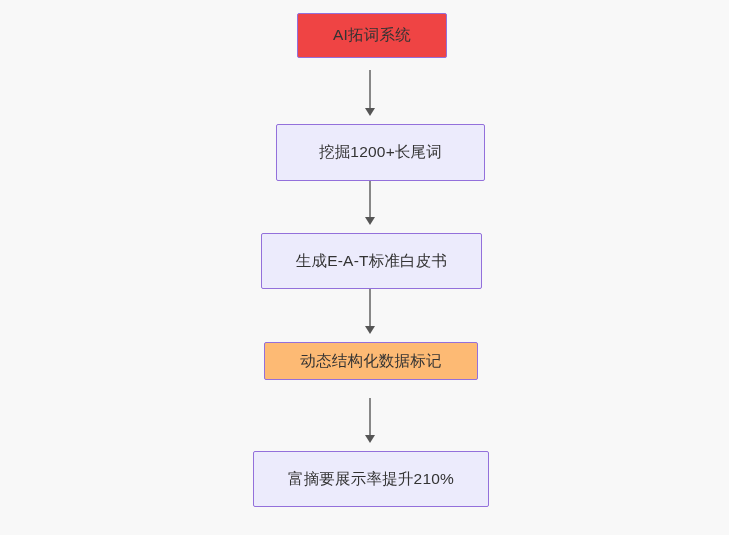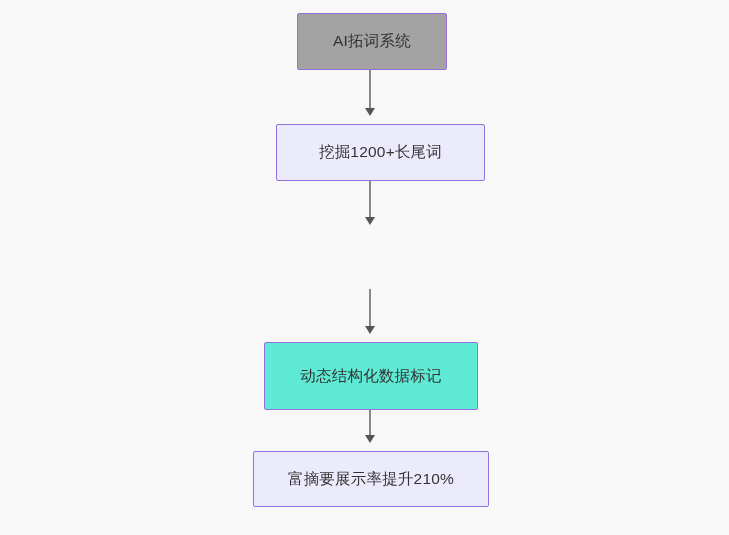--- a/index.html
+++ b/index.html
@@ -66,30 +66,33 @@
 
   <div class="edge" id="edge-1" style="left: 369px; top: 181px; height: 37px; background: rgb(136, 136, 136);"></div>
   <div class="arrowhead" id="arrow-1" style="left: 364.5px; top: 217px; border-top-color: rgb(85, 85, 85);"></div>
 
   <div class="edge" id="edge-2" style="left: 369px; top: 289px; height: 38px; background: rgb(136, 136, 136);"></div>
   <div class="arrowhead" id="arrow-2" style="left: 364.5px; top: 326px; border-top-color: rgb(85, 85, 85);"></div>
 
   <div class="edge" id="edge-3" style="left: 369px; top: 398px; height: 38px; background: rgb(136, 136, 136);"></div>
   <div class="arrowhead" id="arrow-3" style="left: 364.5px; top: 435px; border-top-color: rgb(85, 85, 85);"></div>
 
-  <div class="node-box" id="node-box-0" style="left: 297px; top: 13px; width: 150px; height: 57px; background: #a3a3a3; border-color: rgb(147, 112, 219); color: rgb(51, 51, 51);">
+  <div class="node-box" id="node-box-0" style="left: 297px; top: 13px; width: 150px; height: 45px; background: #ef4444; border-color: rgb(147, 112, 219); color: rgb(51, 51, 51);">
     <span class="node-label">AI拓词系统</span>
   </div>
 
   <div class="node-box" id="node-box-1" style="left: 276px; top: 124px; width: 209px; height: 57px; background: rgb(236, 235, 252); border-color: rgb(147, 112, 219); color: rgb(51, 51, 51);">
     <span class="node-label">挖掘1200+长尾词</span>
   </div>
 
+  <div class="node-box" id="node-box-2" style="left: 261px; top: 233px; width: 221px; height: 56px; background: rgb(236, 235, 252); border-color: rgb(147, 112, 219); color: rgb(51, 51, 51);">
+    <span class="node-label">生成E-A-T标准白皮书</span>
+  </div>
 
-  <div class="node-box" id="node-box-3" style="left: 264px; top: 342px; width: 214px; height: 68px; background: #5eead4; border-color: rgb(147, 112, 219); color: rgb(51, 51, 51); font-family: Liberation Serif, serif;">
+  <div class="node-box" id="node-box-3" style="left: 264px; top: 342px; width: 214px; height: 38px; background: #fdba74; border-color: rgb(147, 112, 219); color: rgb(51, 51, 51); font-family: Liberation Serif, serif;">
     <span class="node-label">动态结构化数据标记</span>
   </div>
 
   <div class="node-box" id="node-box-4" style="left: 253px; top: 451px; width: 236px; height: 56px; background: rgb(236, 235, 252); border-color: rgb(147, 112, 219); color: rgb(51, 51, 51); justify-content: center;">
     <span class="node-label">富摘要展示率提升210%</span>
   </div>
 
 </div>
 
 </body></html>

